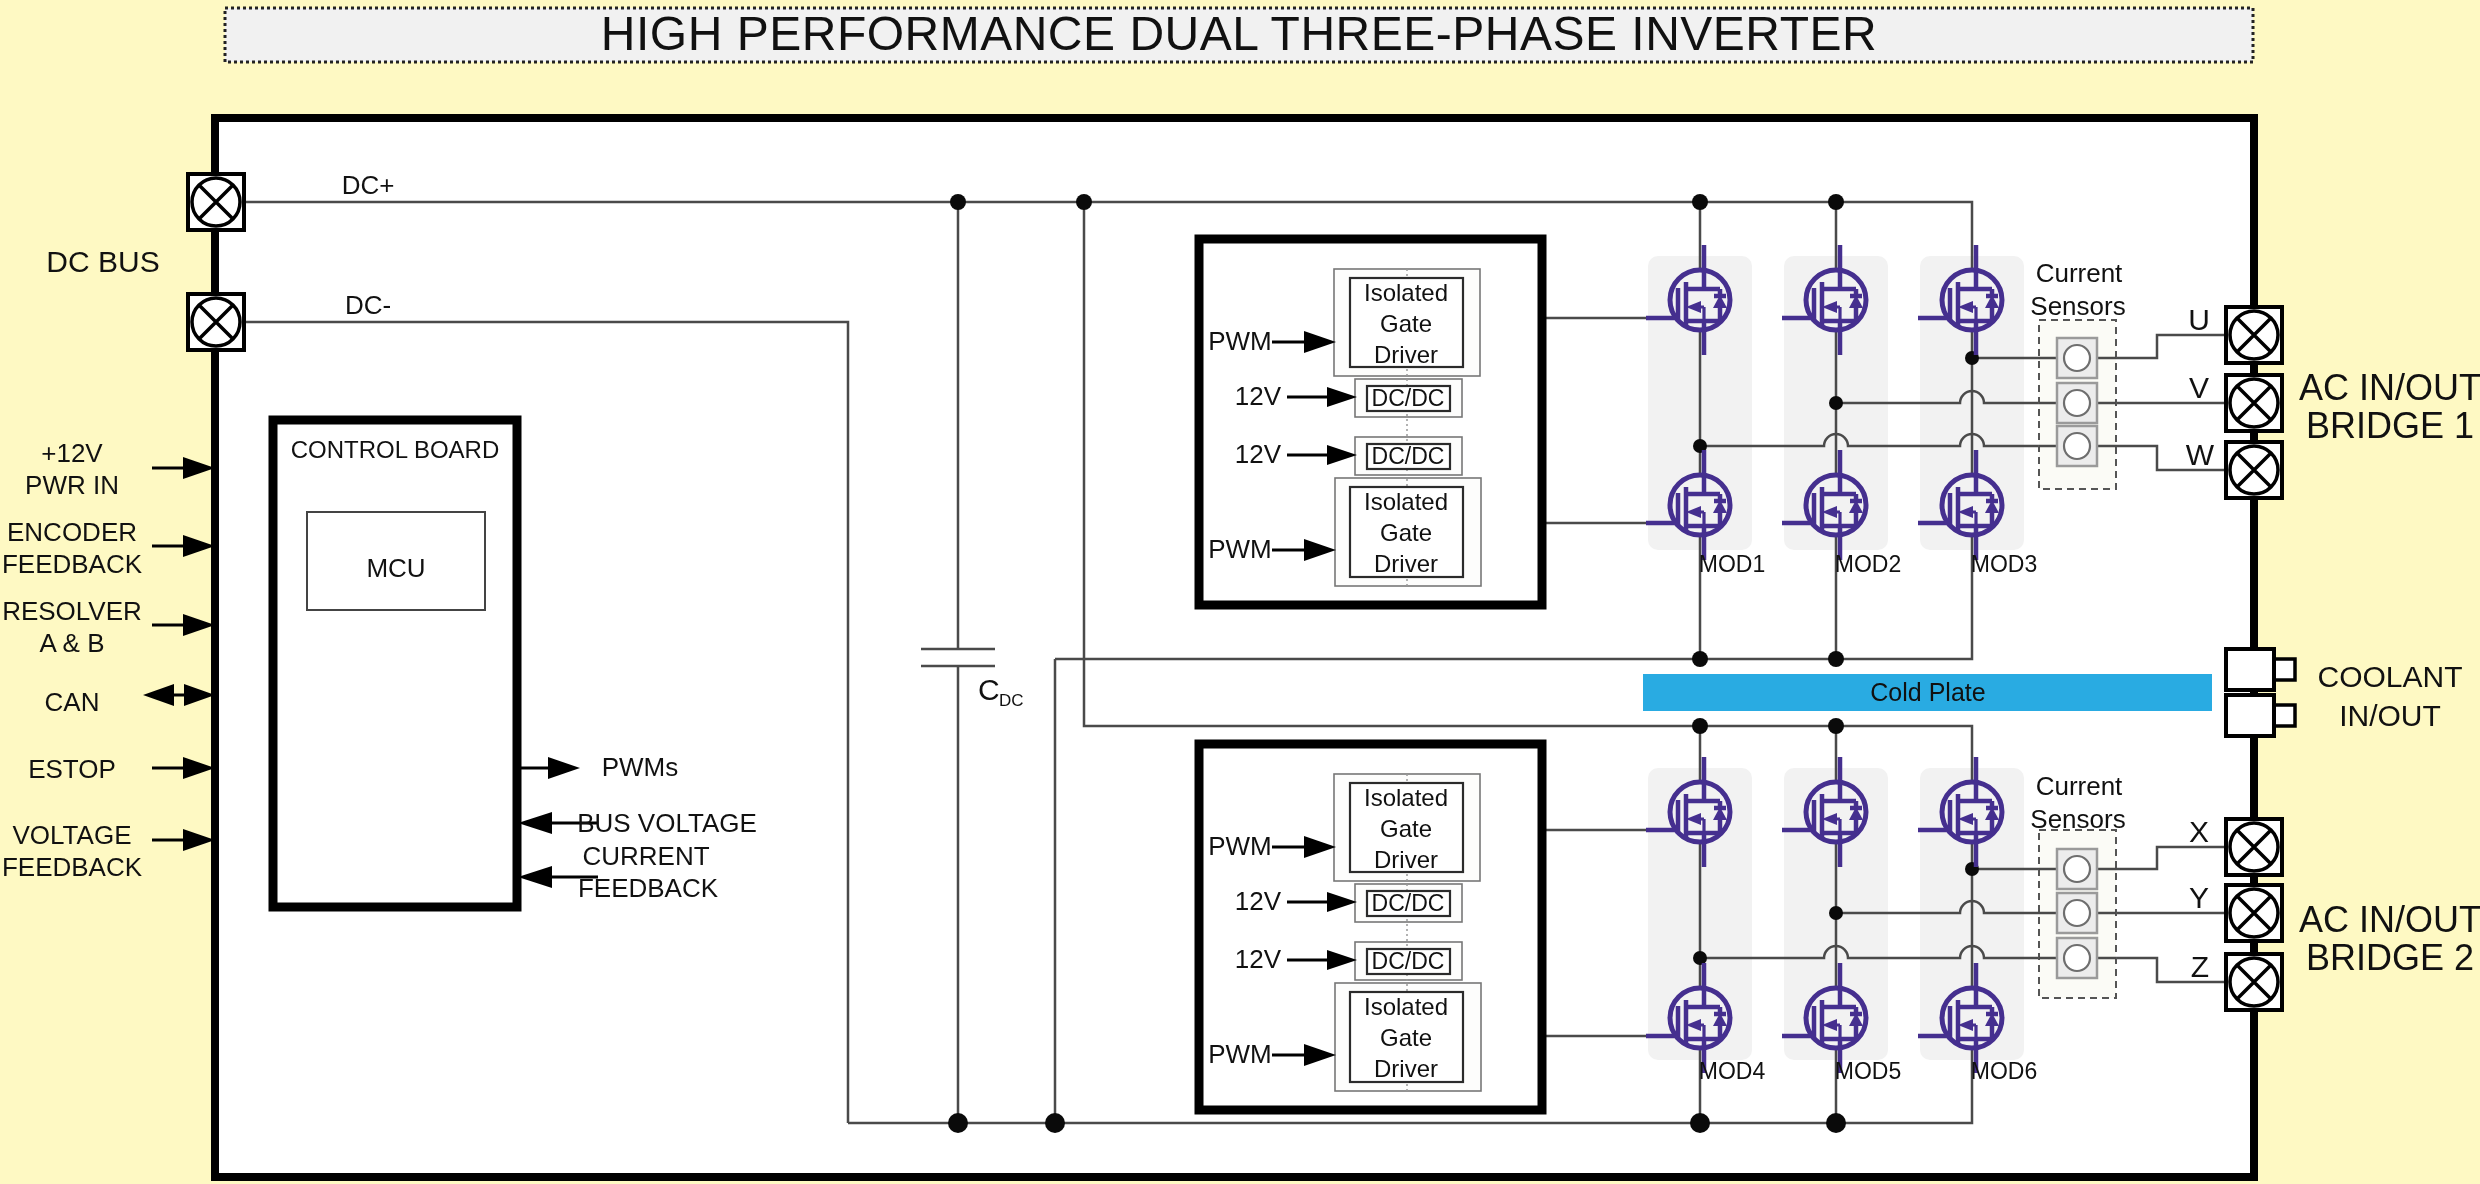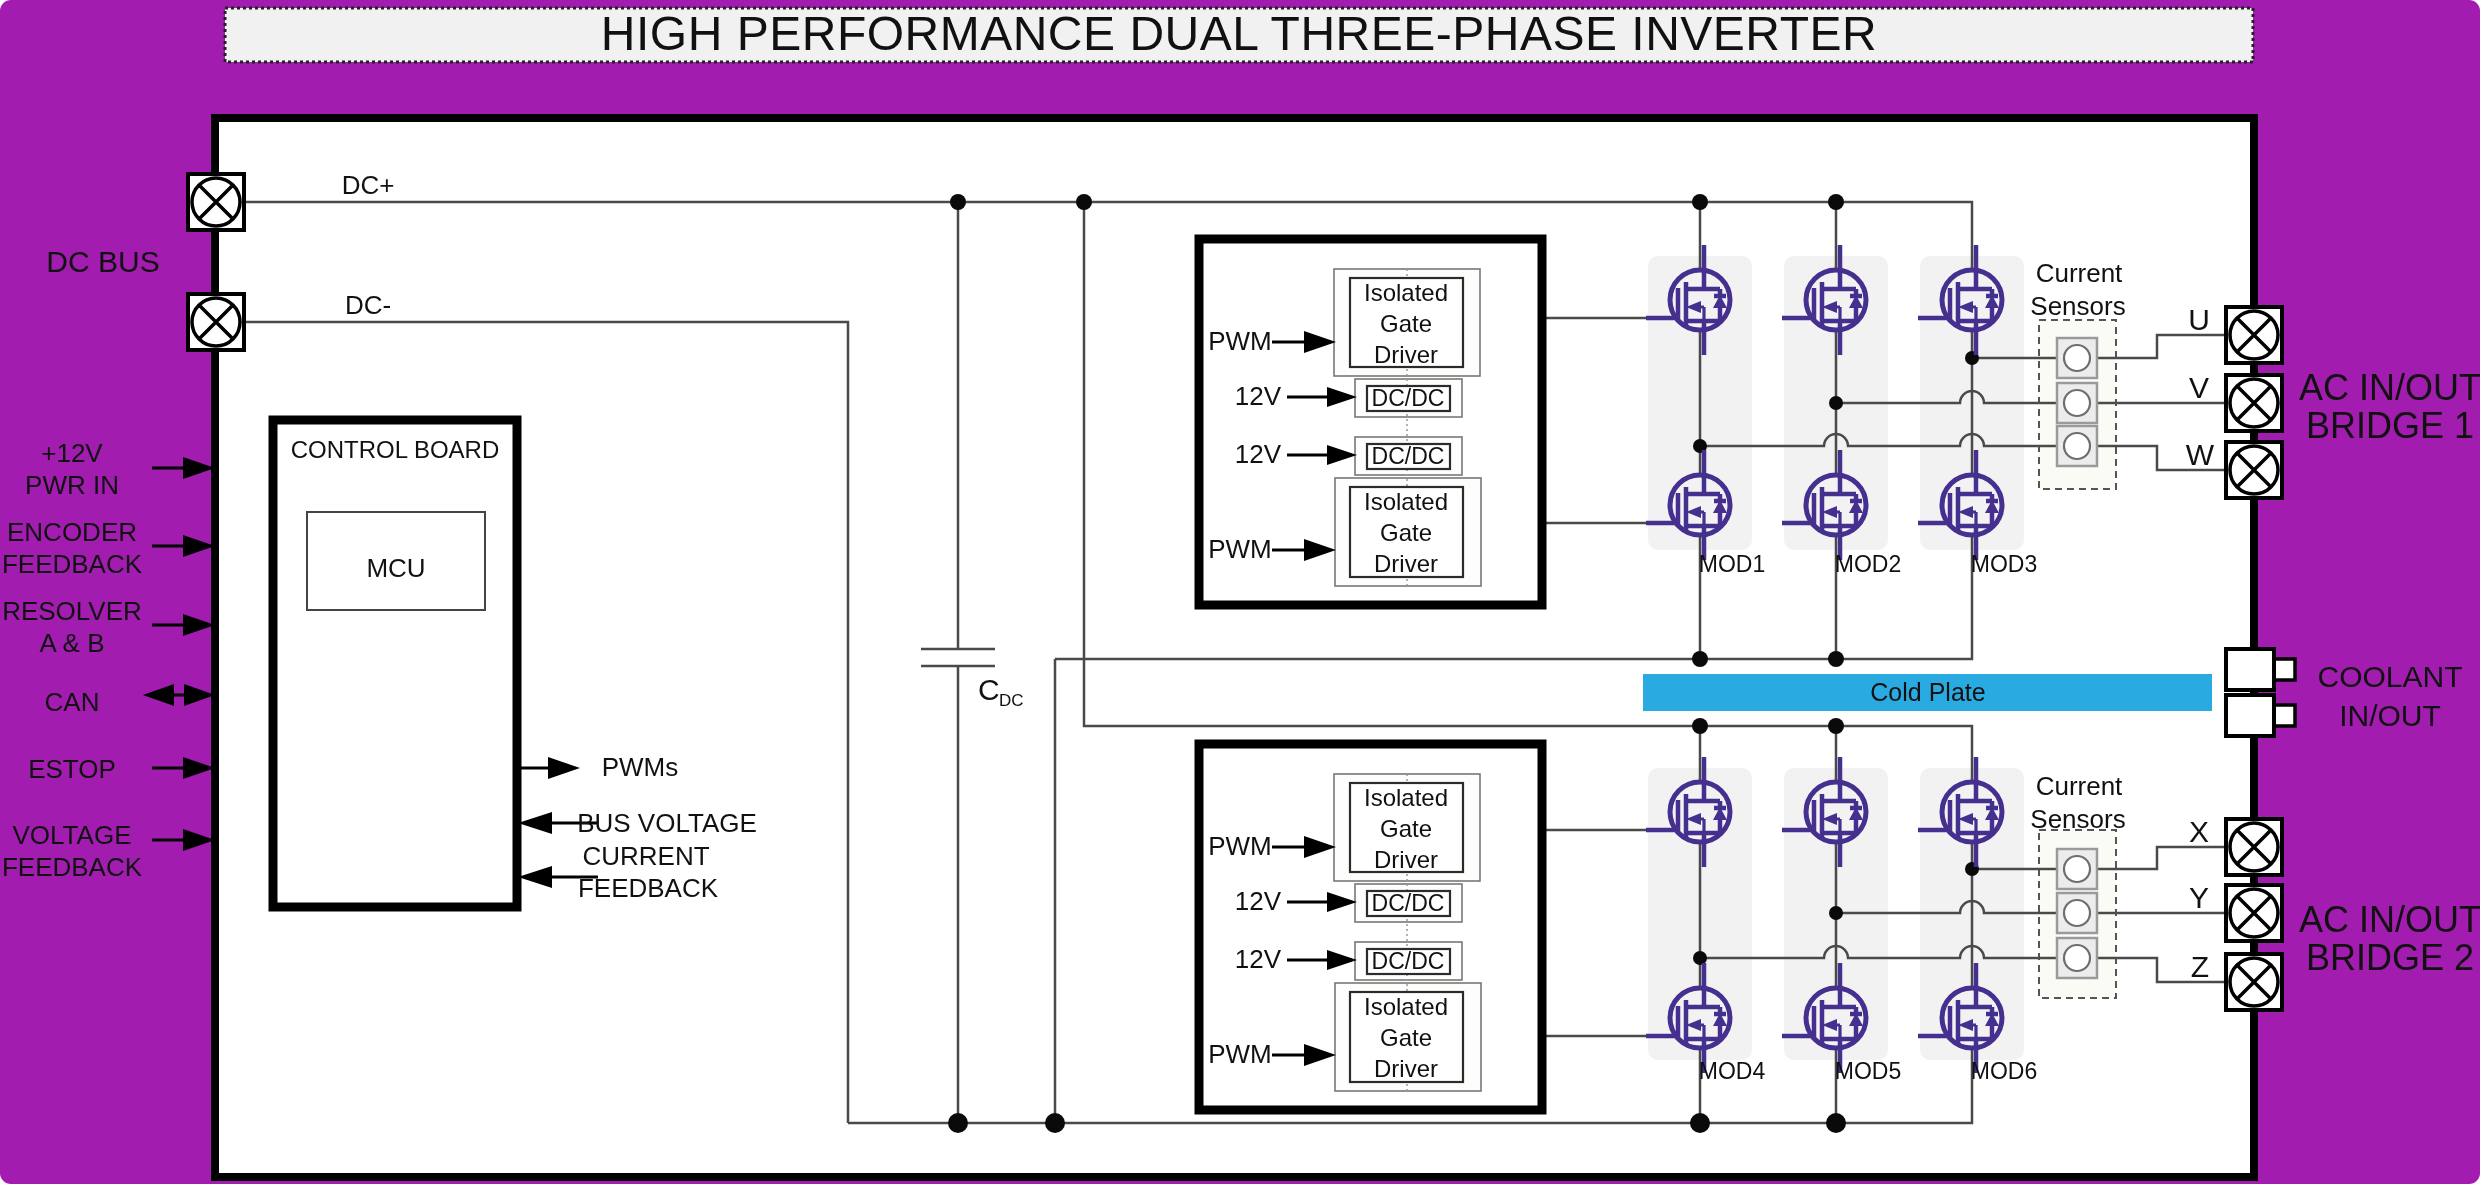--- a/index.html
+++ b/index.html
@@ -1,16 +1,16 @@
 <!DOCTYPE html>
 <html style="--fet: #452f8f; --coldplate: #29abe2; --wire: #4a4a4a; --module-bg: #f2f2f2;"><head>
 <meta charset="utf-8">
 <style>
   html,body{margin:0;padding:0;background:#fff;}
-  .stage{width:2480px;height:1184px;position:relative;background:#a21caf;border-radius:11px;}
+  .stage{width:2480px;height:1184px;position:relative;background:#fef9c3;}
   text{font-family:"Liberation Sans",sans-serif;fill:#111;}
   .mid{text-anchor:middle;}
   .f48{font-size:48px;letter-spacing:.5px;}
   .f36{font-size:36px;}
   .f30{font-size:30px;}
   .f26{font-size:26px;}
   .f25{font-size:25px;}
   .f24{font-size:24px;}
   .f23{font-size:23px;}
   .f17{font-size:17px;}

